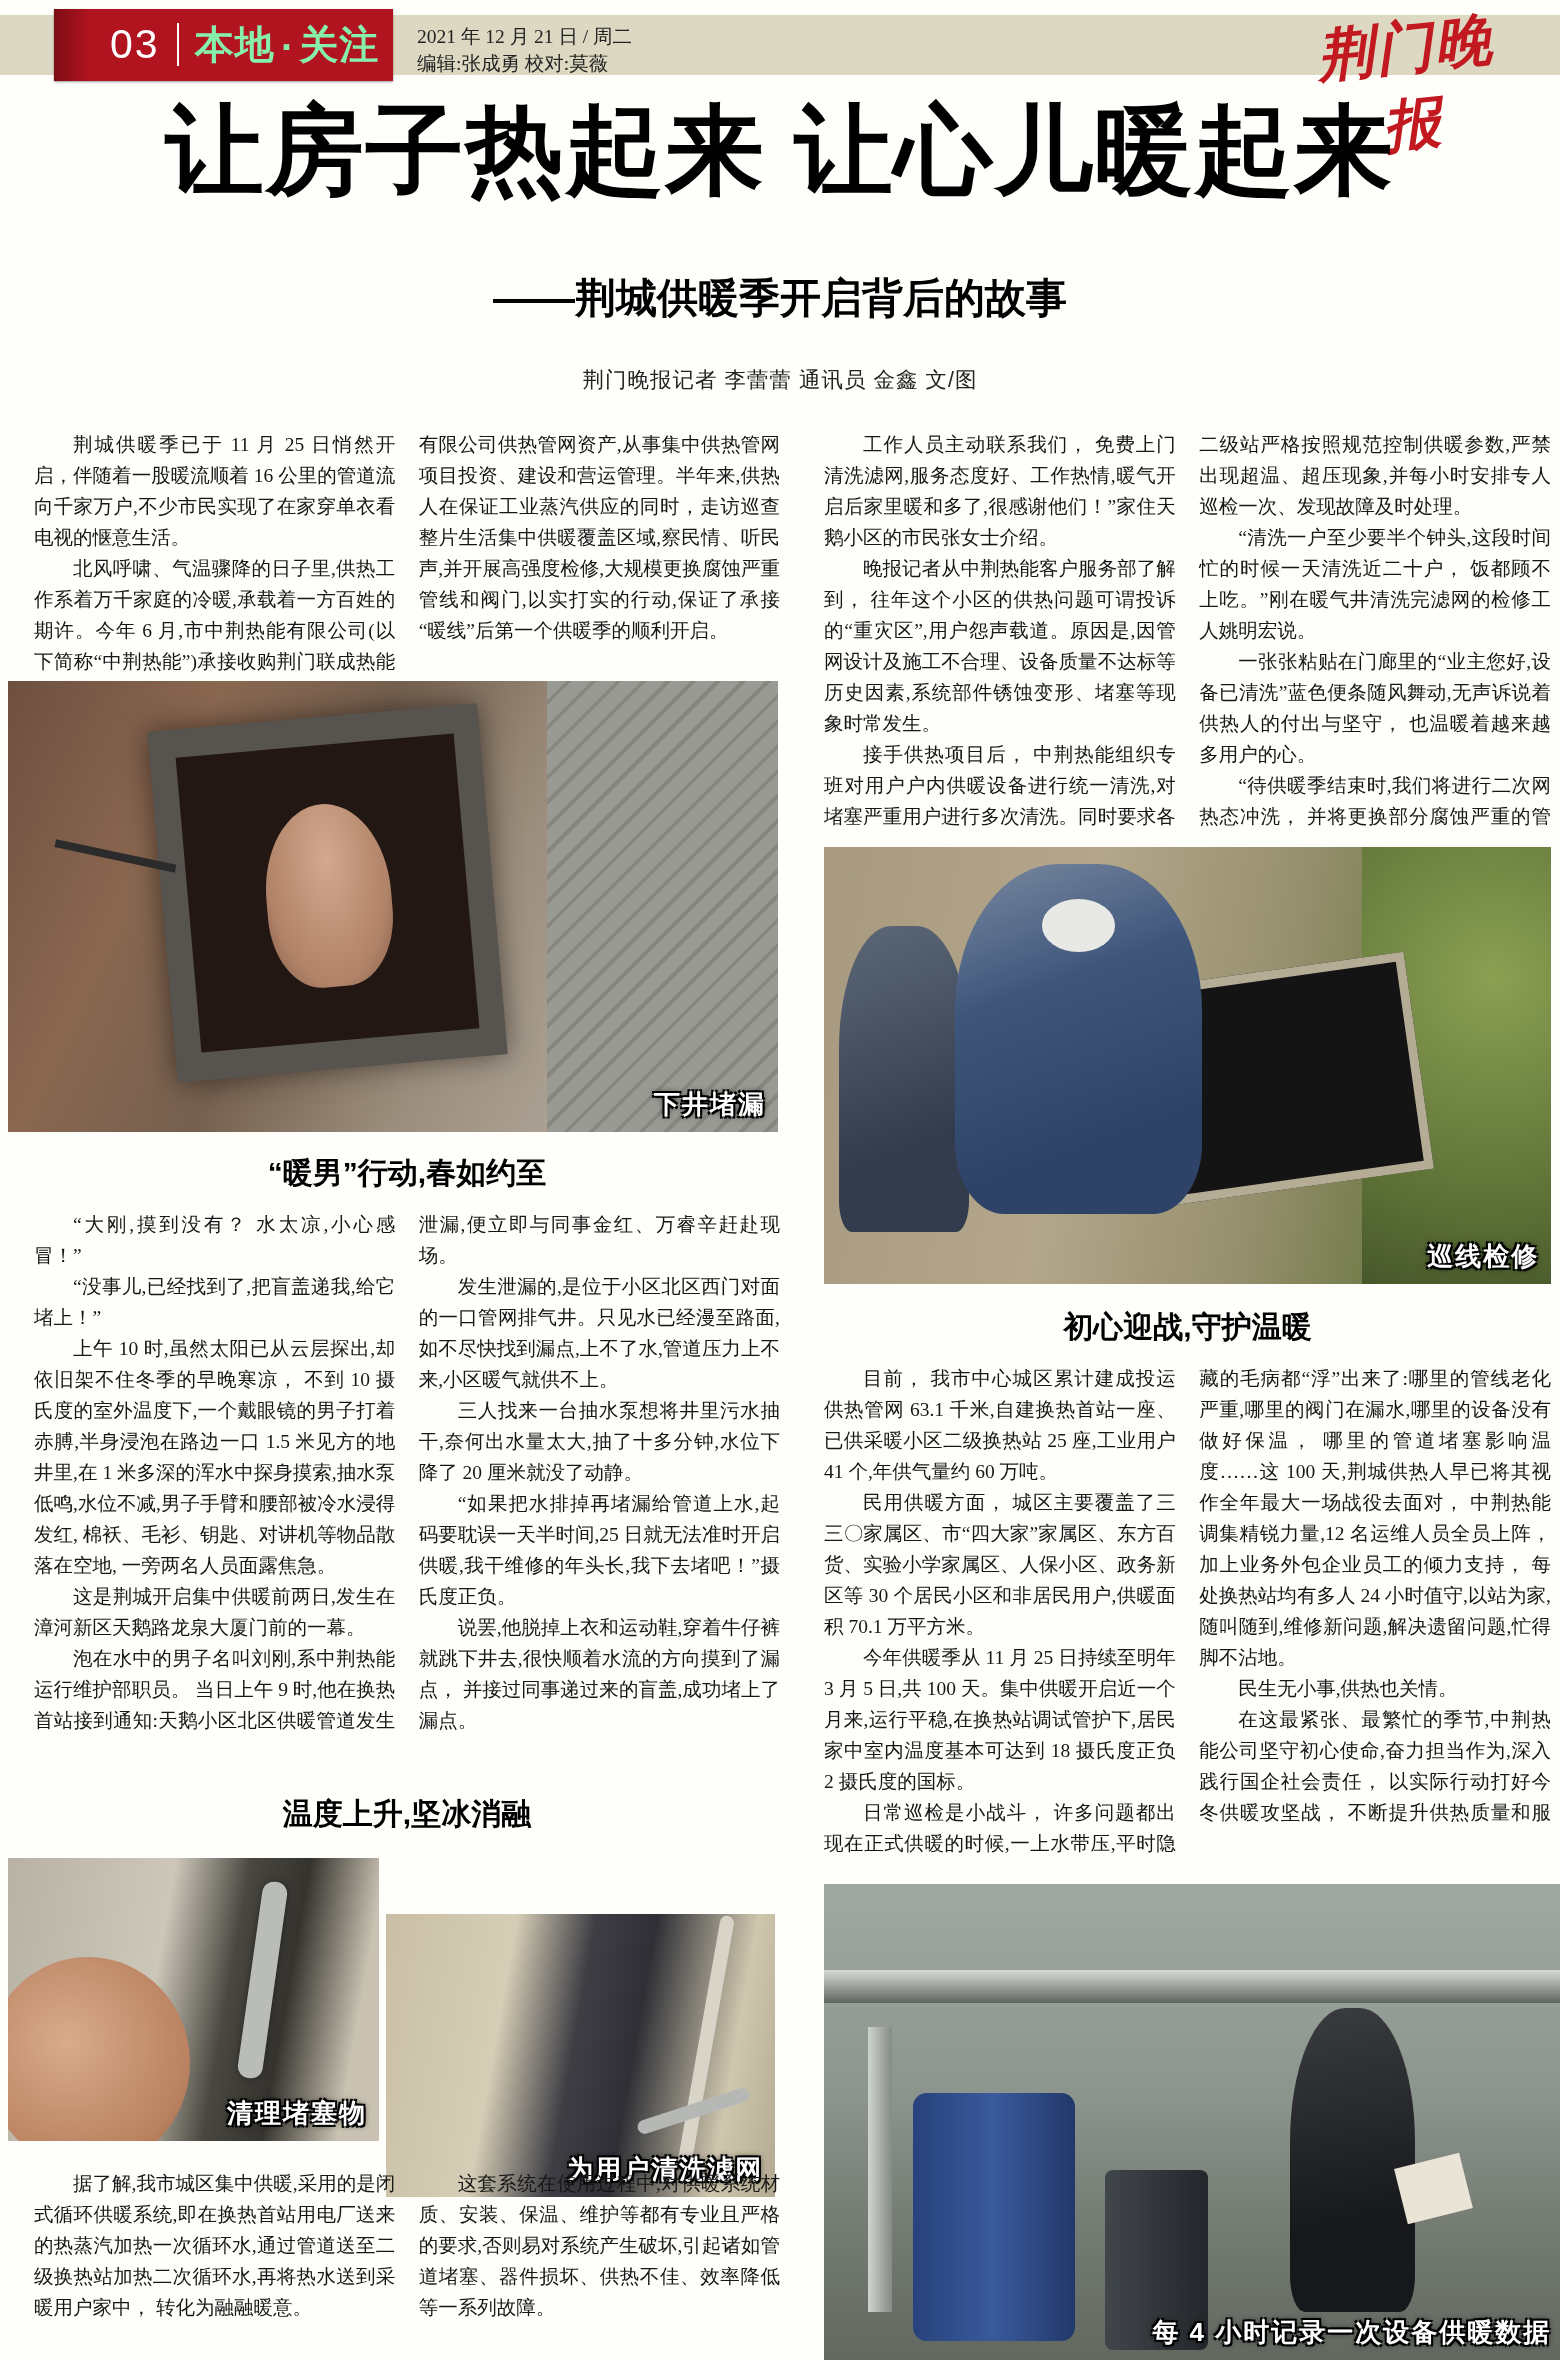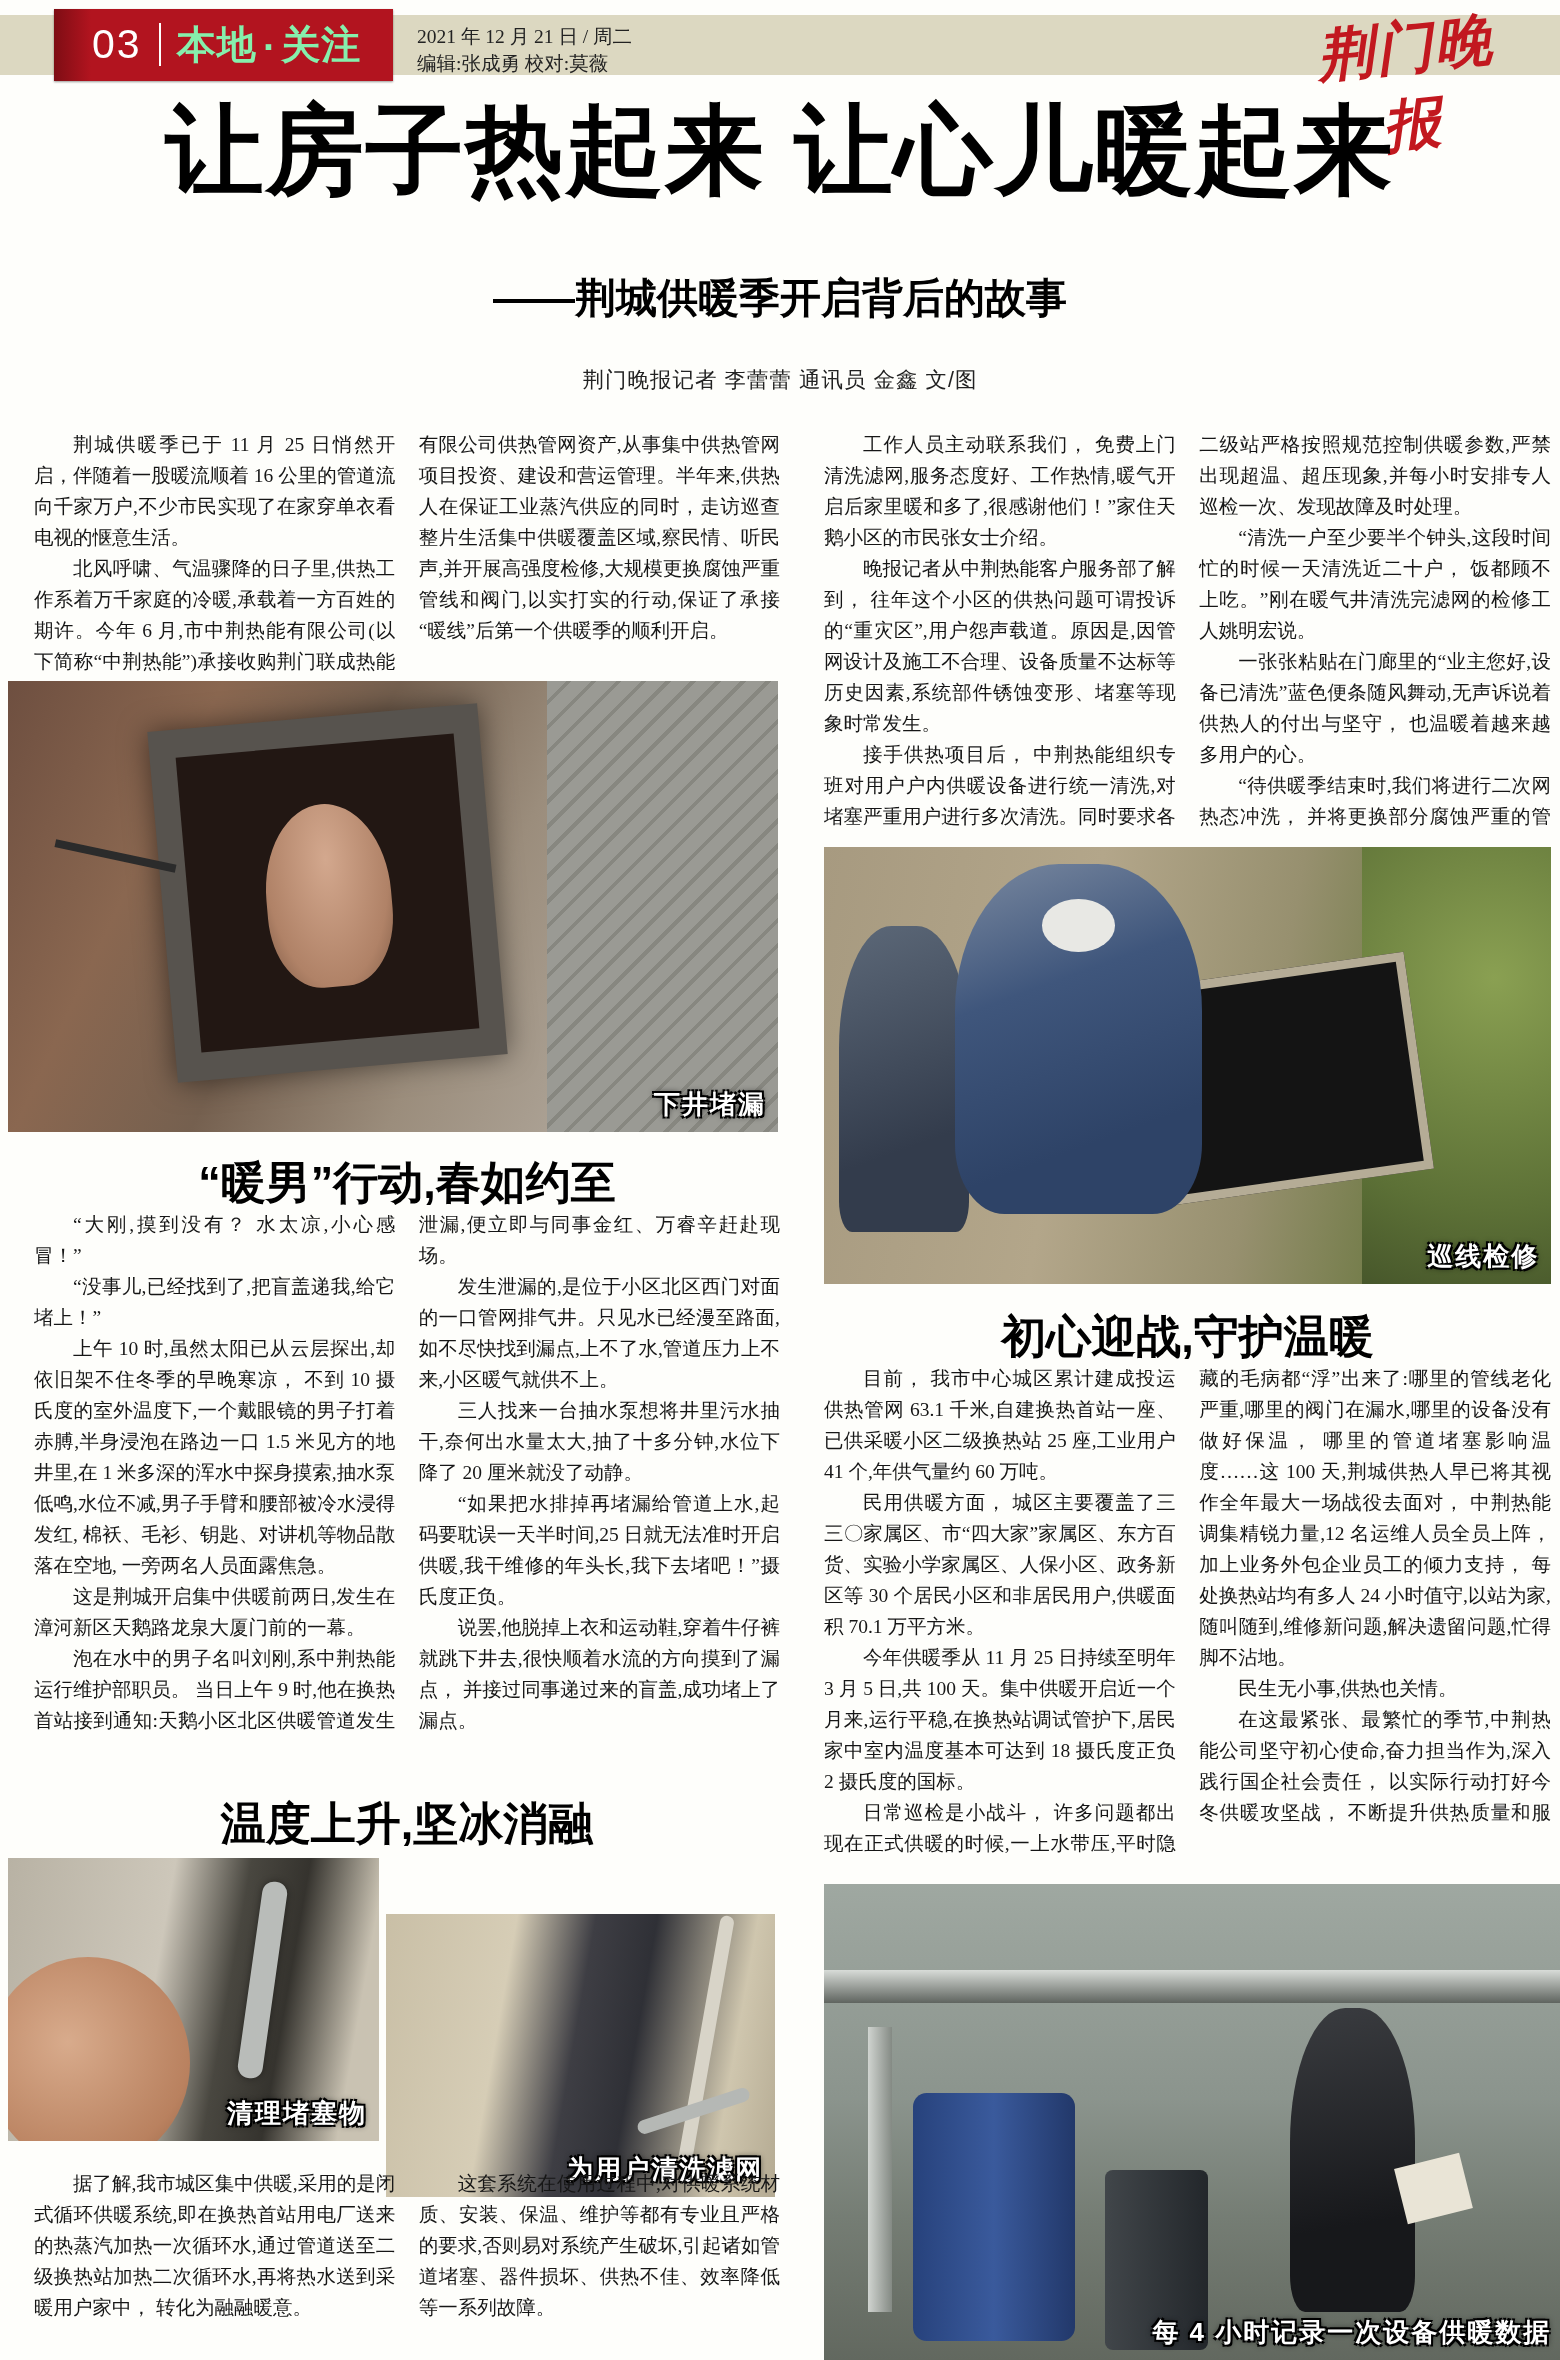--- a/index.html
+++ b/index.html
@@ -4,21 +4,21 @@
 <style>
   html,body{margin:0;padding:0;background:#e8e8e8;}
   .page{position:relative;width:1560px;height:2360px;margin:0 auto;background:#fefefb;
         overflow:hidden;font-family:"Liberation Serif","DejaVu Serif",serif;color:#111;}
   
   .band{position:absolute;top:14.6px;left:0;width:100%;height:60px;background:#dcd8c1;}
   .badge{position:absolute;top:8.8px;left:54px;width:339px;height:72px;background:#b2141f;
          display:flex;align-items:center;box-shadow:0 1px 2px rgba(0,0,0,.4);}
   .badge:before{content:"";position:absolute;left:0;top:0;bottom:0;width:37px;
          background:linear-gradient(90deg,#7e0d14,#b2141f);}
-  .badge .pgnum{position:relative;margin-left:38px;font-family:"Liberation Sans",sans-serif;
+  .badge .pgnum{position:relative;margin-left:56px;font-family:"Liberation Sans",sans-serif;
          font-size:41px;color:#fff;font-weight:400;letter-spacing:2px;text-align:center;}
   .badge .sep{position:relative;width:2px;height:43px;background:#fff;margin:0 15.6px 0 17.6px;}
   .badge .sect{position:relative;font-family:Liberation Mono, monospace;font-size:39px;
          color:#86efac;font-weight:bold;letter-spacing:1px;}
   .dateblock{position:absolute;top:23.4px;left:417px;font-family:Liberation Serif, serif;
          font-size:19.5px;line-height:27px;color:#222;}
   .masthead{position:absolute;top:9.8px;right:39px;width:224px;text-align:center;
          font-size:57px;font-weight:bold;font-style:italic;color:#c2181f;
          transform:rotate(-6deg);letter-spacing:2px;font-family:"Liberation Serif",serif;}
   
@@ -27,21 +27,21 @@
          font-size:98px;letter-spacing:2px;color:#000;}
   .subtitle{position:absolute;top:271px;left:0;width:100%;text-align:center;
          font-family:"Liberation Sans",sans-serif;font-weight:bold;font-size:41px;color:#000;}
   .byline{position:absolute;top:365px;left:0;width:100%;text-align:center;
          font-family:"Liberation Sans",sans-serif;font-size:21.5px;color:#222;letter-spacing:1px;}
   
   .tblock{position:absolute;column-gap:23.4px;column-count:2;column-fill:auto;
           overflow:hidden;text-align:justify;font-size:19.5px;line-height:31px;color:#161616;}
   .tblock p{margin:0;text-indent:2em;}
   .sechead{position:absolute;text-align:center;font-family:"Liberation Sans",sans-serif;
-          font-weight:bold;font-size:45px;color:#000;}
+          font-weight:bold;font-size:30px;color:#000;}
   
   .photo{position:absolute;overflow:hidden;background:#888;}
   .caption{position:absolute;right:11.7px;bottom:9.8px;color:#fff;
           font-family:Liberation Sans, sans-serif;font-weight:bold;font-size:26px;
           letter-spacing:2px;
           text-shadow:-2px -2px 0 #000,2px -2px 0 #000,-2px 2px 0 #000,2px 2px 0 #000,0 0 5.9px #000;}
   
   .ph-well{background:linear-gradient(115deg,#6e4f40 0%,#8a6750 22%,#75604f 40%,#9b8d7c 60%,#aca295 78%,#8f8779 100%);}
   .ph-well .frame{position:absolute;left:20%;top:8%;width:43%;height:78%;
           background:#57534e;transform:rotate(-5deg);box-shadow:0 0 29px rgba(0,0,0,.5);}

